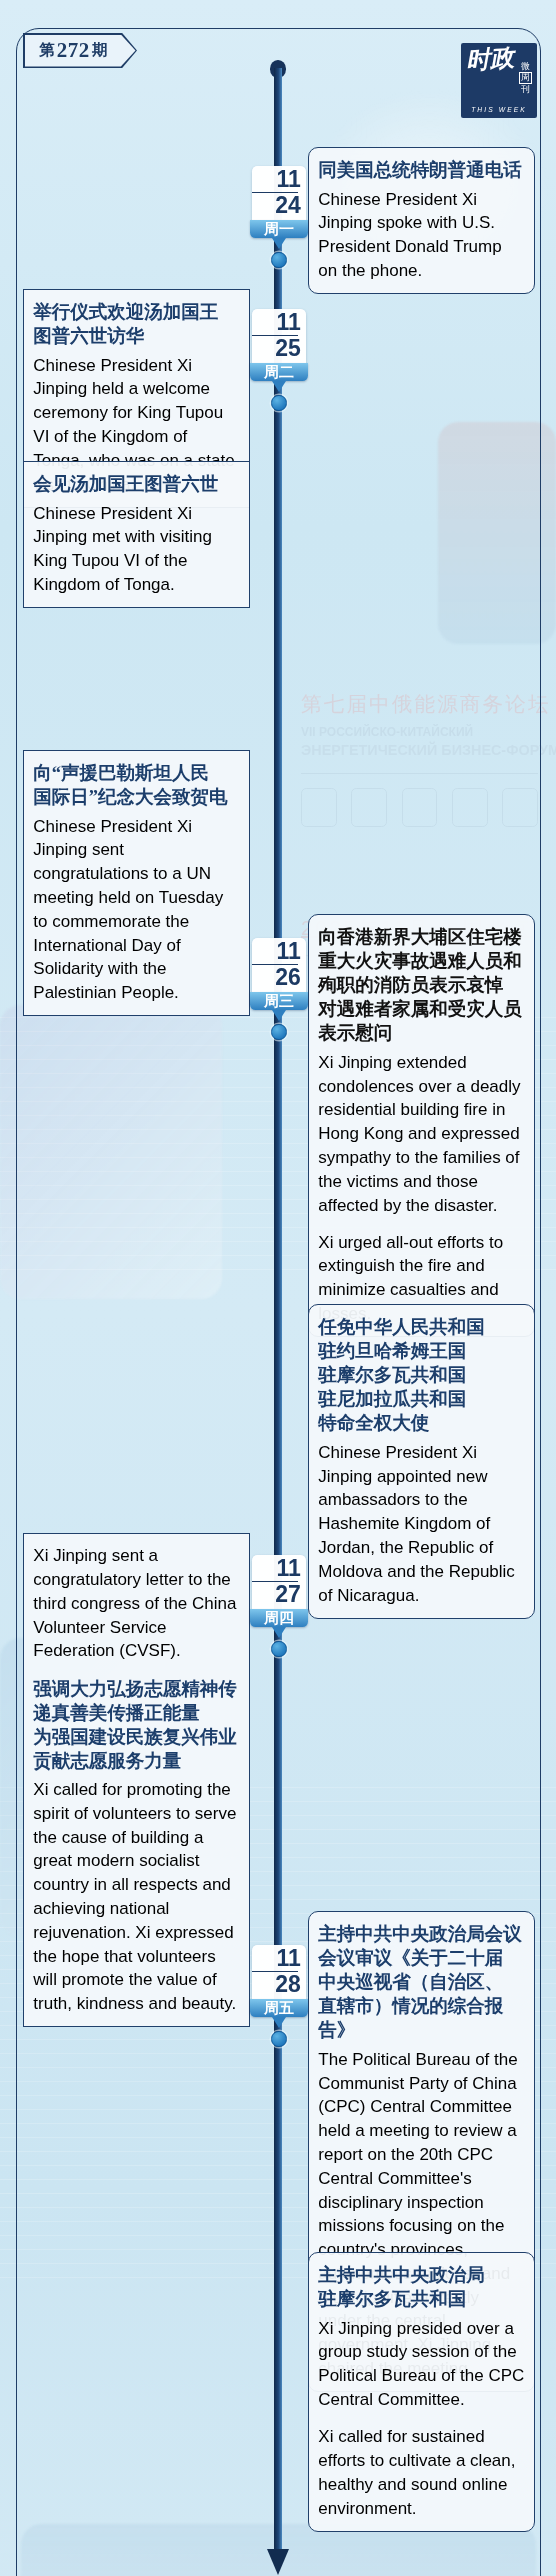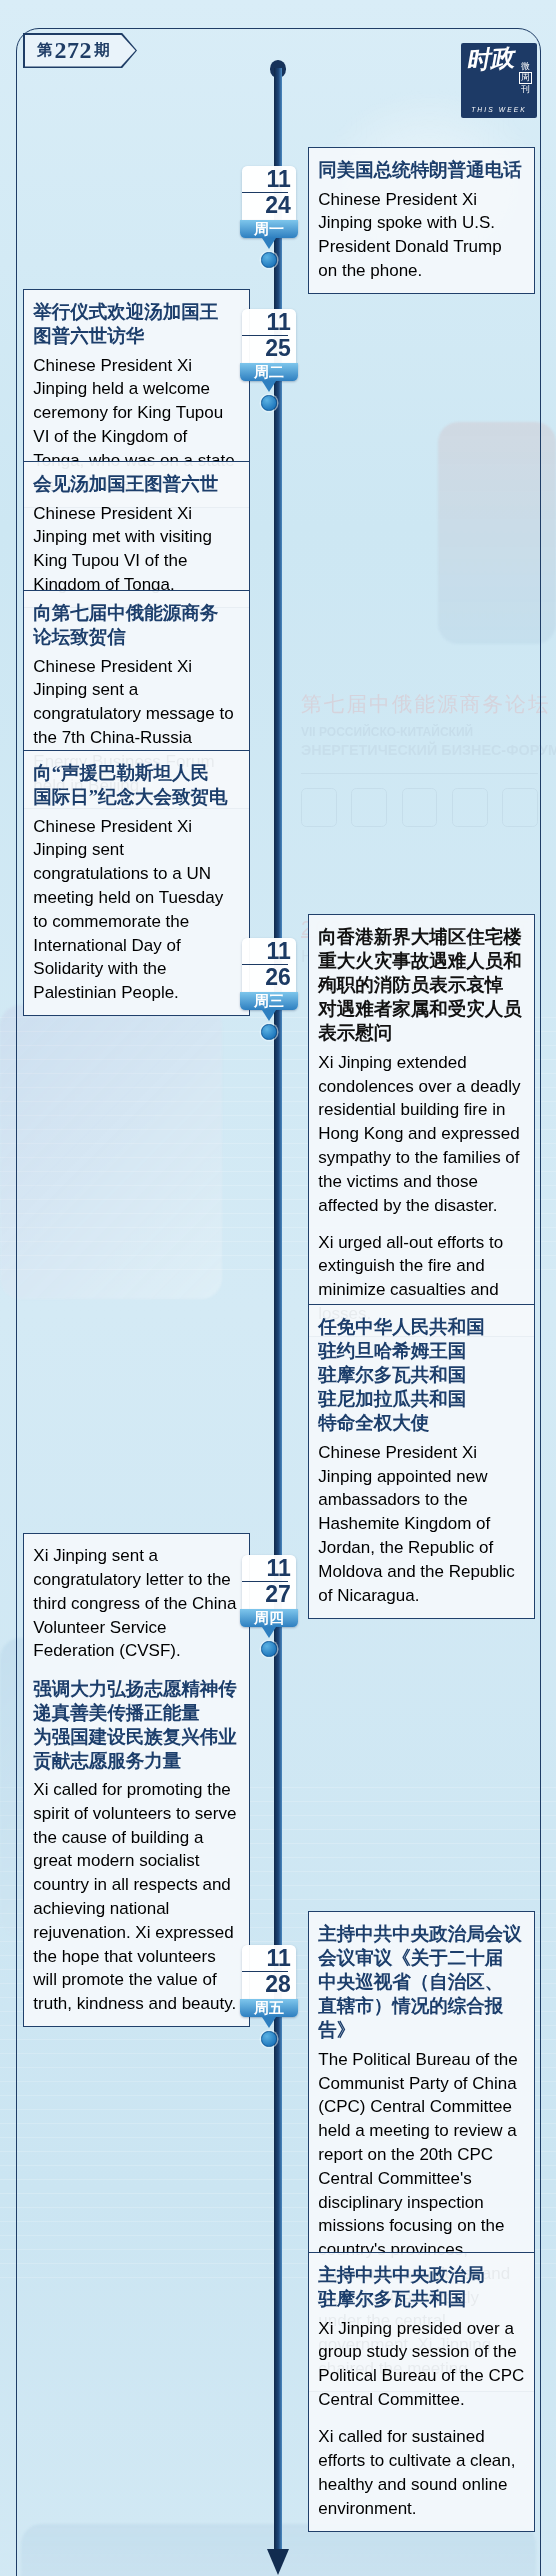--- a/index.html
+++ b/index.html
@@ -17,57 +17,57 @@
   .w5{left:20.6px;top:2524px;width:515px;height:258px;background:linear-gradient(180deg,rgba(160,195,220,.22),rgba(255,255,255,.1));}
   .frame{position:absolute;left:15.5px;right:15.5px;top:28px;bottom:19px;border:1.5px solid #1f3d66;border-radius:23px;z-index:1;pointer-events:none;}
 
   
   .badge{position:absolute;left:23px;top:33px;width:114px;height:35px;z-index:3;
          clip-path:polygon(0 0,87% 0,100% 50%,87% 100%,0 100%);background:#1f3d66;}
   .badge-in{position:absolute;inset:1.5px;clip-path:polygon(0 0,86.8% 0,100% 50%,86.8% 100%,0 100%);
             background:#e9f3fa;display:flex;align-items:center;justify-content:center;padding-right:13.4px;
             color:#1f3d66;}
   .badge-in .b-sm{font-size:15.5px;font-weight:700;font-family:"Liberation Serif",serif;}
-  .badge-in .b-num{font-size:24px;font-weight:700;font-family:"Liberation Serif",serif;letter-spacing:0.5px;margin:0 2.1px;}
+  .badge-in .b-num{font-size:21px;font-weight:700;font-family:"Liberation Serif",serif;letter-spacing:0.5px;margin:0 2.1px;}
 
   
   .brand{position:absolute;left:461px;top:43px;width:76px;height:75px;background:#1d3a66;z-index:3;
          border-radius:2.1px;color:#fff;overflow:hidden;}
   .brand .cal{position:absolute;left:5.2px;top:4.1px;font-family:"Liberation Serif",serif;font-style:italic;
               font-weight:700;font-size:24px;line-height:1.0;transform:rotate(-4deg);}
   .brand .sub{position:absolute;right:5.2px;top:18.5px;display:flex;flex-direction:column;gap:1.5px;font-size:8.8px;line-height:1;}
   .brand .sub span{display:block;text-align:center;}
   .brand .sub .boxed{border:0.5px solid #fff;padding:0.5px 1px;}
   .brand .cap{position:absolute;left:0;right:0;bottom:4.6px;text-align:center;font-size:6.7px;letter-spacing:2.1px;font-style:italic;}
 
   
   .tl-cap{position:absolute;left:270px;top:60px;width:15.5px;height:17.5px;border-radius:50%;background:#16325a;z-index:2;}
   .tl-line{position:absolute;left:274px;top:68px;width:7.7px;height:2483px;z-index:2;
            background:linear-gradient(90deg,#10294a,#1d4577 55%,#4b89c0);}
   .tl-arrow{position:absolute;left:267px;top:2549px;width:0;height:0;z-index:2;
             border-left:11.3px solid transparent;border-right:11.3px solid transparent;border-top:26px solid #122c50;}
 
   
-  .chip{position:absolute;left:242px;width:54px;z-index:4;}
+  .chip{position:absolute;left:252px;width:54px;z-index:4;}
   .chip-white{background:rgba(255,255,255,.97);border-radius:5.2px 5.2px 0 0;padding:2.6px 5.2px 3.6px;box-shadow:0 1px 2.6px rgba(20,50,90,.25);}
   .chip-m,.chip-d{font-size:23px;font-weight:700;color:#1c3a63;text-align:right;line-height:.95;}
   .chip-rule{height:1.5px;background:#1c3a63;margin:1.5px 0 1.5px -5.2px;width:46px;}
   .chip-tab{margin-left:-2.1px;width:58px;height:17.5px;border-radius:0 0 5.2px 5.2px;
             background:linear-gradient(180deg,#7ec6ec,#2e7fc0);color:#fff;font-size:15px;font-weight:700;
             display:flex;align-items:center;justify-content:center;box-shadow:0 1px 2.1px rgba(20,50,90,.3);}
   .chip-pin{width:0;height:0;margin:0 auto;border-left:7.2px solid transparent;border-right:7.2px solid transparent;border-top:11.3px solid #2e7fc0;}
   .chip-node{width:13.4px;height:13.4px;border-radius:50%;margin:3.6px auto 0;
              background:radial-gradient(circle at 35% 30%,#5cb3e4,#1f77bc 75%);
              border:1px solid #0f5a9a;box-shadow:0 0 0 1.5px rgba(235,247,253,.55);}
 
   
   .card{position:absolute;width:227px;box-sizing:border-box;padding:10.3px 9.3px;z-index:3;
         background:rgba(243,248,251,.95);border:1px solid #20406b;}
   .card.left{left:23px;}
-  .card.right{left:308px;}
+  .card.right{left:308px;border-radius:10px;}
   .item + .item{margin-top:13.4px;}
   .zh{font-family:"Liberation Serif",serif;font-weight:700;font-size:18.5px;line-height:1.3;color:#1c3e6b;
       white-space:pre-line;margin-bottom:5.2px;}
   .zh.dark{color:#121212;}
   .en{font-size:17px;line-height:1.4;color:#000000;}
 
   
   .wm{position:absolute;left:301px;top:690px;width:237px;z-index:1;opacity:.4;pointer-events:none;}
   .wm .wm-zh{font-family:"Liberation Serif",serif;font-size:20.6px;letter-spacing:2.1px;color:#e0b6ba;white-space:nowrap;}
   .wm .wm-ru1{font-size:12px;font-weight:700;color:#b9cedd;margin-top:7.2px;white-space:nowrap;}
@@ -196,27 +196,20 @@
       </div>
   </div>
 
   <div class="card left" style="top:461px">
     <div class="item">
         <div class="zh">会见汤加国王图普六世</div>
         <div class="en">Chinese President Xi Jinping met with visiting King Tupou VI of the Kingdom of Tonga.</div>
       </div>
   </div>
 
-  <div class="card left" style="top:590px">
-    <div class="item">
-        <div class="zh">向第七届中俄能源商务
-论坛致贺信</div>
-        <div class="en">Chinese President Xi Jinping sent a congratulatory message to the 7th China-Russia Energy Business Forum held in Beijing.</div>
-      </div>
-  </div>
 
   <div class="card left" style="top:750px">
     <div class="item">
         <div class="zh">向“声援巴勒斯坦人民
 国际日”纪念大会致贺电</div>
         <div class="en">Chinese President Xi Jinping sent congratulations to a UN meeting held on Tuesday to commemorate the International Day of Solidarity with the Palestinian People.</div>
       </div>
   </div>
 
   <div class="card right" style="top:914px">

